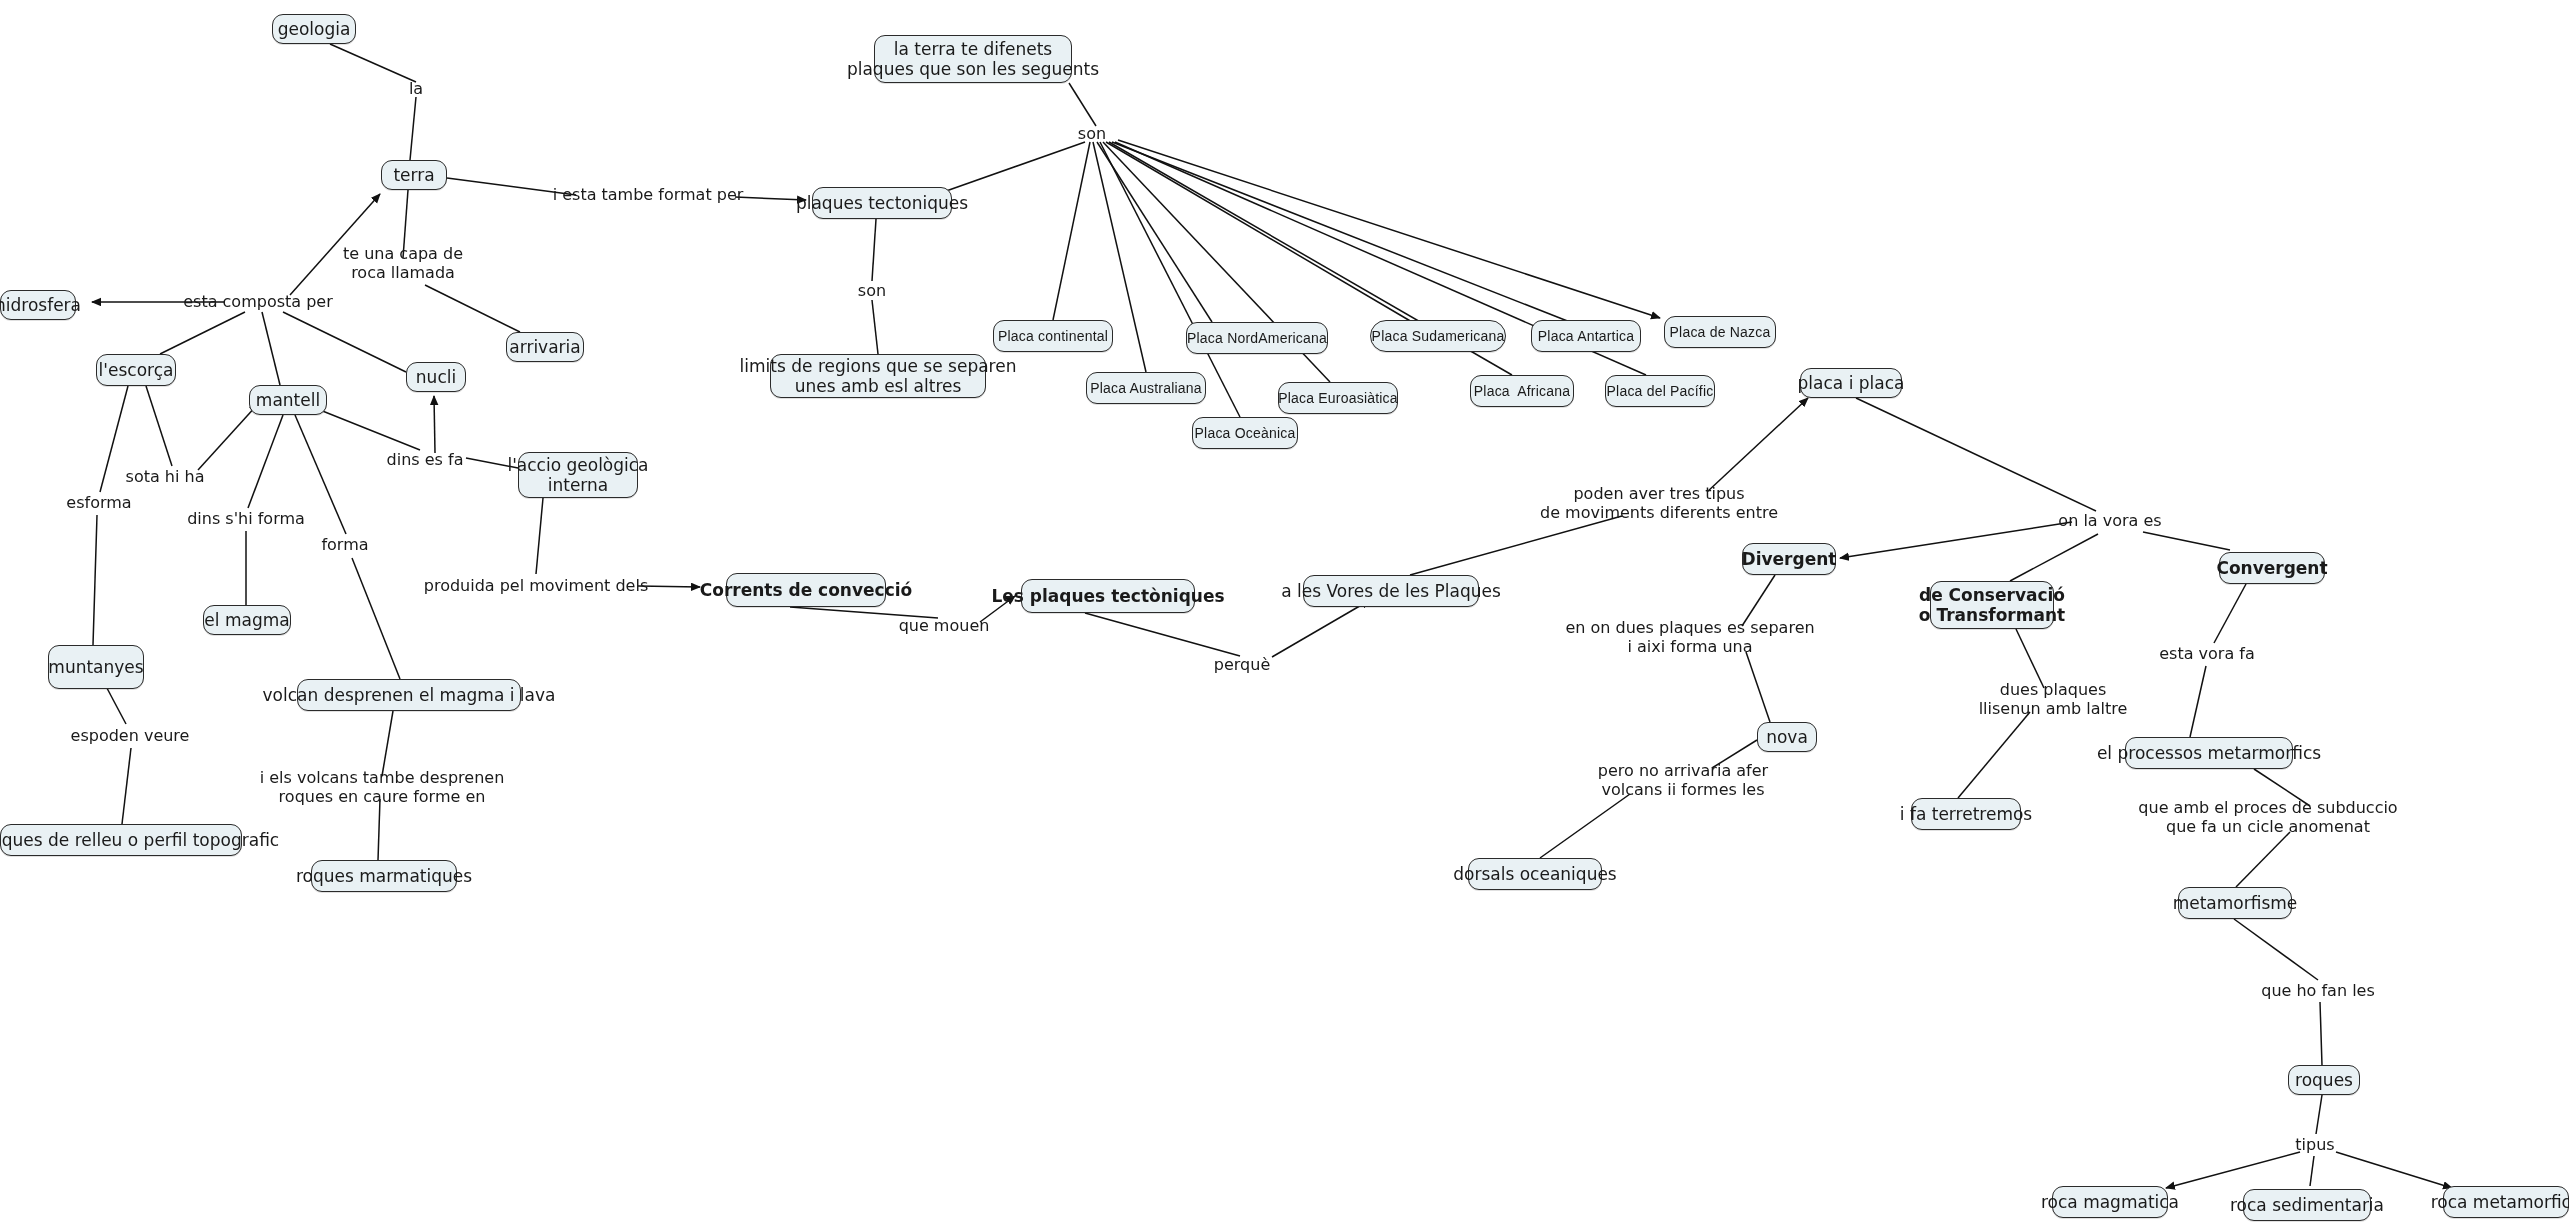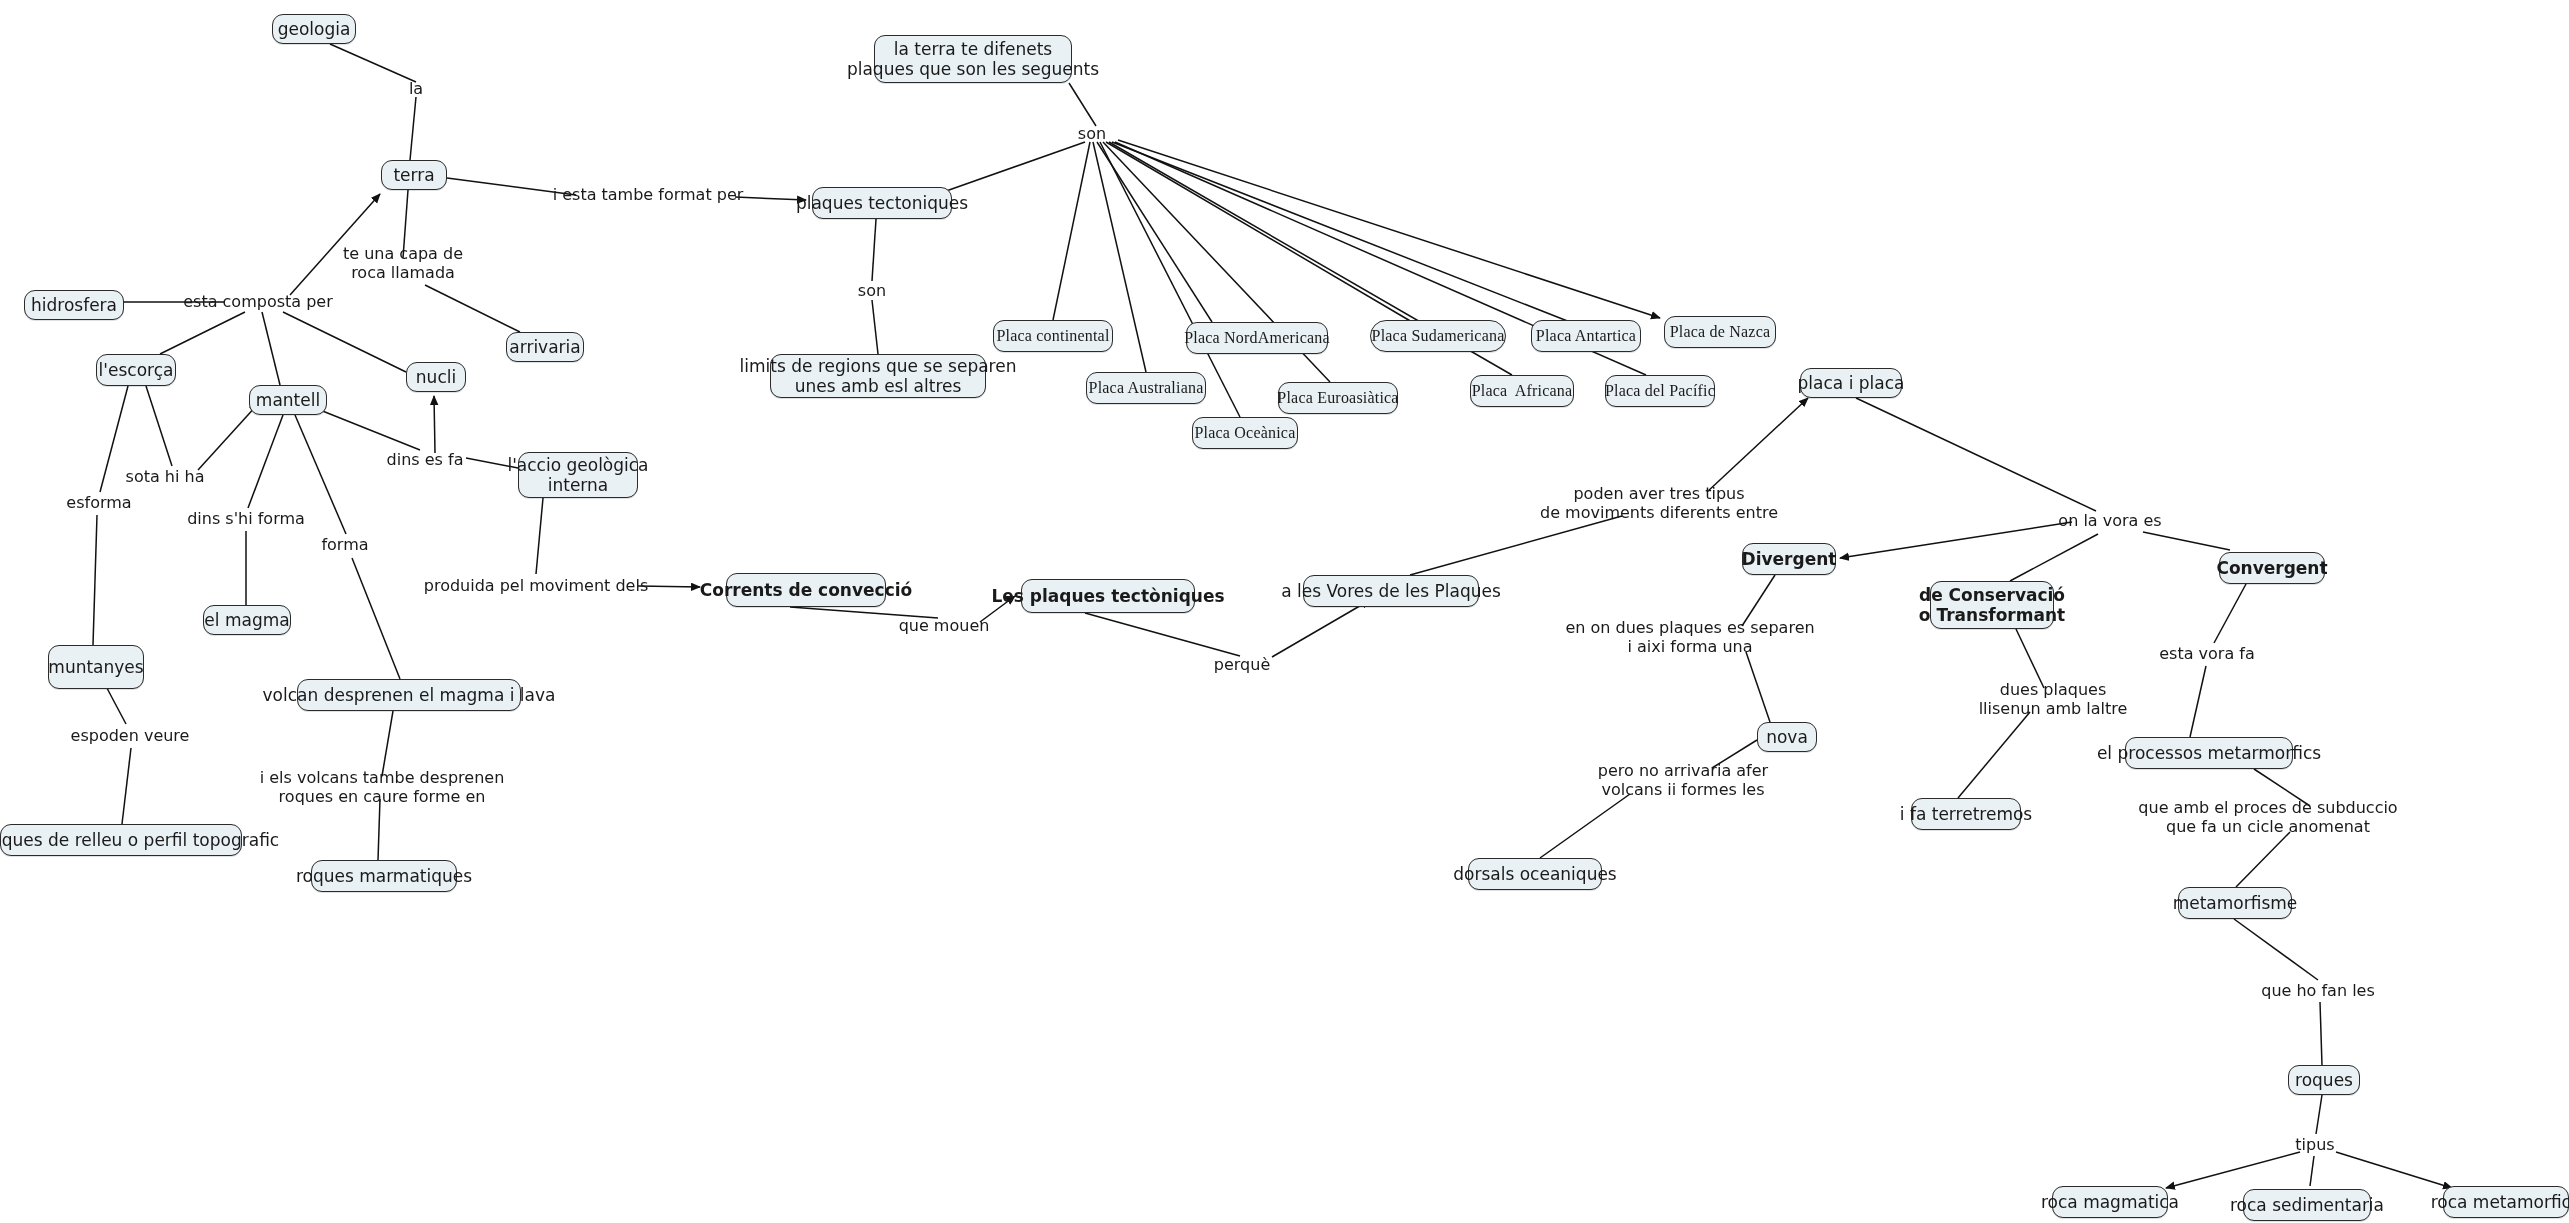--- a/index.html
+++ b/index.html
@@ -24,21 +24,21 @@
     line-height:1.18;
     padding:5px 10px;
     white-space:pre;
     display:flex;
     align-items:center;
     justify-content:center;
     font-size:17px;
     box-shadow:0 1px 0 rgba(0,0,0,.12);
   }
   .node.bold{font-weight:bold;}
-  .node.plate{font-family:Liberation Serif, serif;font-size:16px;letter-spacing:.2px;}
+  .node.plate{font-family:Liberation Sans, sans-serif;font-size:14px;letter-spacing:.2px;}
   .link{
     position:absolute;
     color:#1a1a1a;
     font-size:16px;
     text-align:center;
     white-space:pre;
     line-height:1.2;
     background:transparent;
     transform:translate(-50%,-50%);
     pointer-events:none;
@@ -124,21 +124,21 @@
         <path d="M 2314,1156 L 2310,1186"></path>
         <path d="M 2336,1152 L 2452,1188" marker-end="url(#ah)"></path>
       </g>
   </svg>
   <div id="nodes-layer">
       <div class="node" style="left: 272px; top: 14px; width: 84px; height: 30px;">geologia</div>
       <div class="node" style="left: 381px; top: 160px; width: 66px; height: 30px;">terra</div>
       <div class="node" style="left: 874px; top: 35px; width: 198px; height: 48px;">la terra te difenets
 plaques que son les seguents</div>
       <div class="node" style="left: 812px; top: 187px; width: 140px; height: 32px;">plaques tectoniques</div>
-      <div class="node" style="left: 0px; top: 290px; width: 100px; height: 30px; margin-left: 24px;">hidrosfera</div>
+      <div class="node" style="left: 0px; top: 290px; width: 76px; height: 30px;">hidrosfera</div>
       <div class="node" style="left: 506px; top: 332px; width: 78px; height: 30px;">arrivaria</div>
       <div class="node" style="left: 96px; top: 354px; width: 80px; height: 32px;">l'escorça</div>
       <div class="node" style="left: 406px; top: 362px; width: 60px; height: 30px;">nucli</div>
       <div class="node" style="left: 249px; top: 385px; width: 78px; height: 30px;">mantell</div>
       <div class="node" style="left: 770px; top: 354px; width: 216px; height: 44px;">limits de regions que se separen
 unes amb esl altres</div>
       <div class="node" style="left: 518px; top: 452px; width: 120px; height: 46px;">l'accio geològica
 interna</div>
       <div class="node" style="left: 203px; top: 605px; width: 88px; height: 30px;">el magma</div>
       <div class="node" style="left: 48px; top: 645px; width: 96px; height: 44px;">muntanyes</div>

